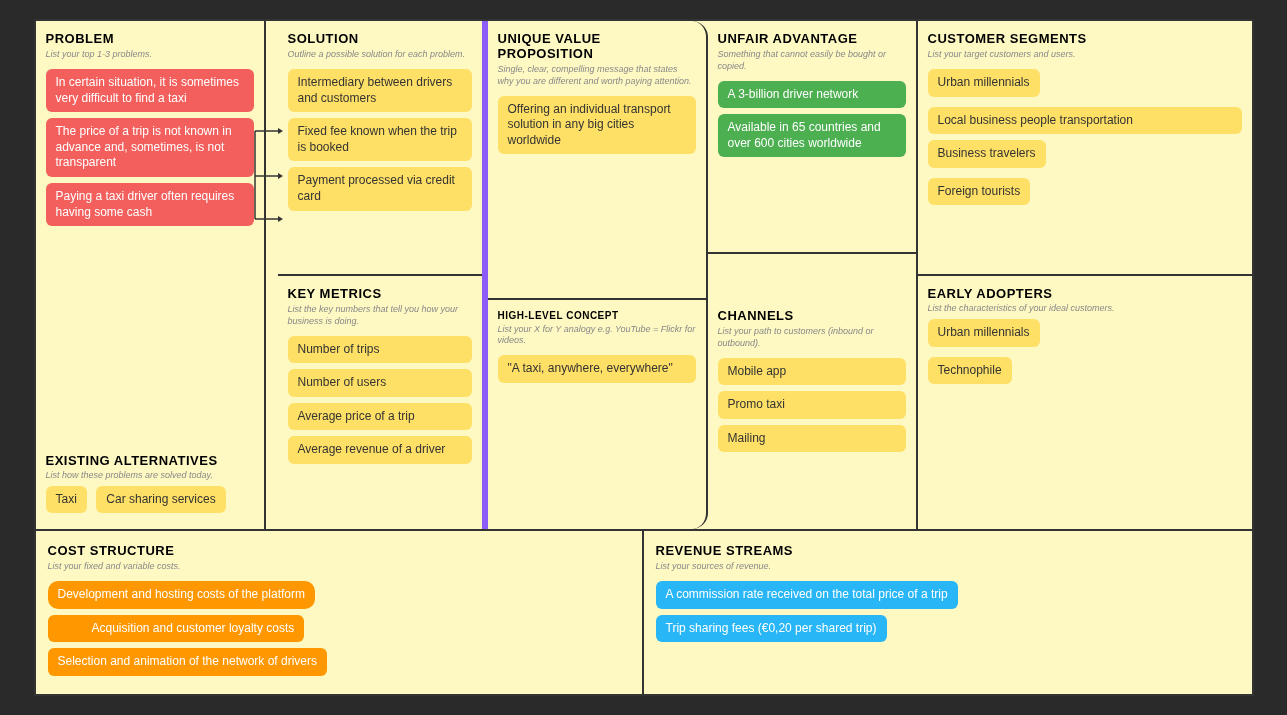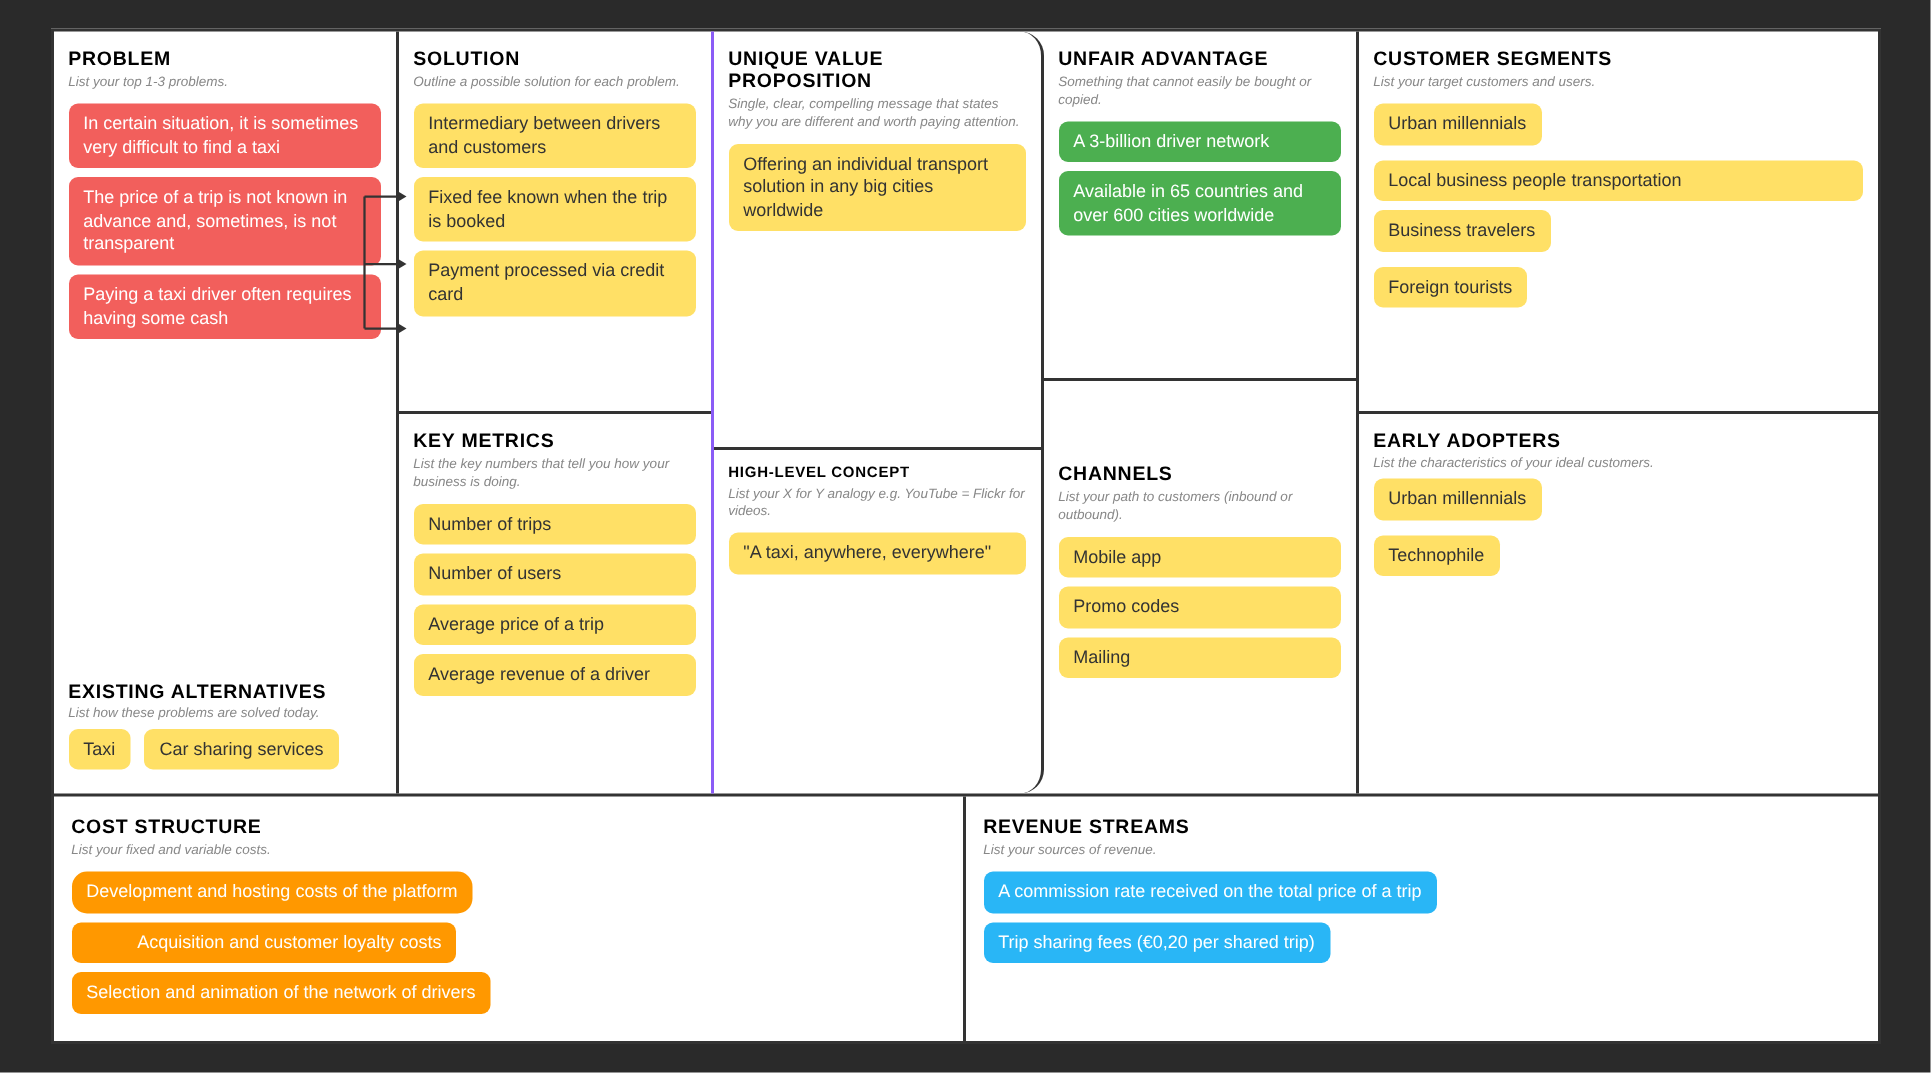--- a/index.html
+++ b/index.html
@@ -5,21 +5,21 @@
     * { box-sizing: border-box; margin: 0; padding: 0; }
     body {
       background: #2a2a2a;
       display: flex;
       justify-content: center;
       align-items: center;
       min-height: 100vh;
       font-family: Arial, sans-serif;
     }
     .canvas {
-      background: #ffffff;
+      background: #fef9c3;
       border: 2px solid #333;
       width: 1220px;
       min-height: 670px;
     }
     .cell-title {
       font-size: 13px;
       font-weight: 900;
       text-transform: uppercase;
       font-family: 'Arial Black', Arial, sans-serif;
       letter-spacing: 0.5px;
@@ -51,21 +51,22 @@
     .problem-cell {
       border-right: 2px solid #333;
       padding: 10px;
       display: flex;
       flex-direction: column;
     }
     
     .solution-col {
       display: flex;
       flex-direction: column;
-      border-right: 2px solid #8b5cf6;
+      border-right: 6px solid #8b5cf6;
+      margin-left: 12px;
     }
     .solution-top {
       padding: 10px;
       border-bottom: 2px solid #333;
       flex: 1;
     }
     .solution-bottom {
       padding: 10px;
       flex: 1;
     }
@@ -217,21 +218,21 @@
       <div class="unfair-top">
         <div class="cell-title">Unfair Advantage</div>
         <div class="cell-subtitle">Something that cannot easily be bought or copied.</div>
         <div class="tag tag-green">A 3-billion driver network</div>
         <div class="tag tag-green">Available in 65 countries and over 600 cities worldwide</div>
       </div>
       <div class="unfair-bottom">
         <div class="cell-title">Channels</div>
         <div class="cell-subtitle">List your path to customers (inbound or outbound).</div>
         <div class="tag tag-yellow">Mobile app</div>
-        <div class="tag tag-yellow">Promo codes</div>
+        <div class="tag tag-yellow">Promo taxi</div>
         <div class="tag tag-yellow">Mailing</div>
       </div>
     </div>
 
     <div style="flex:1; display:flex; flex-direction:column;">
       <div class="customer-top">
         <div class="cell-title">Customer Segments</div>
         <div class="cell-subtitle">List your target customers and users.</div>
         <div class="tag tag-yellow" style="display:inline-block; width:auto; margin-right:4px;">Urban millennials</div><br>
         <div class="tag tag-yellow" style="margin-top:4px;">Local business people transportation</div>

